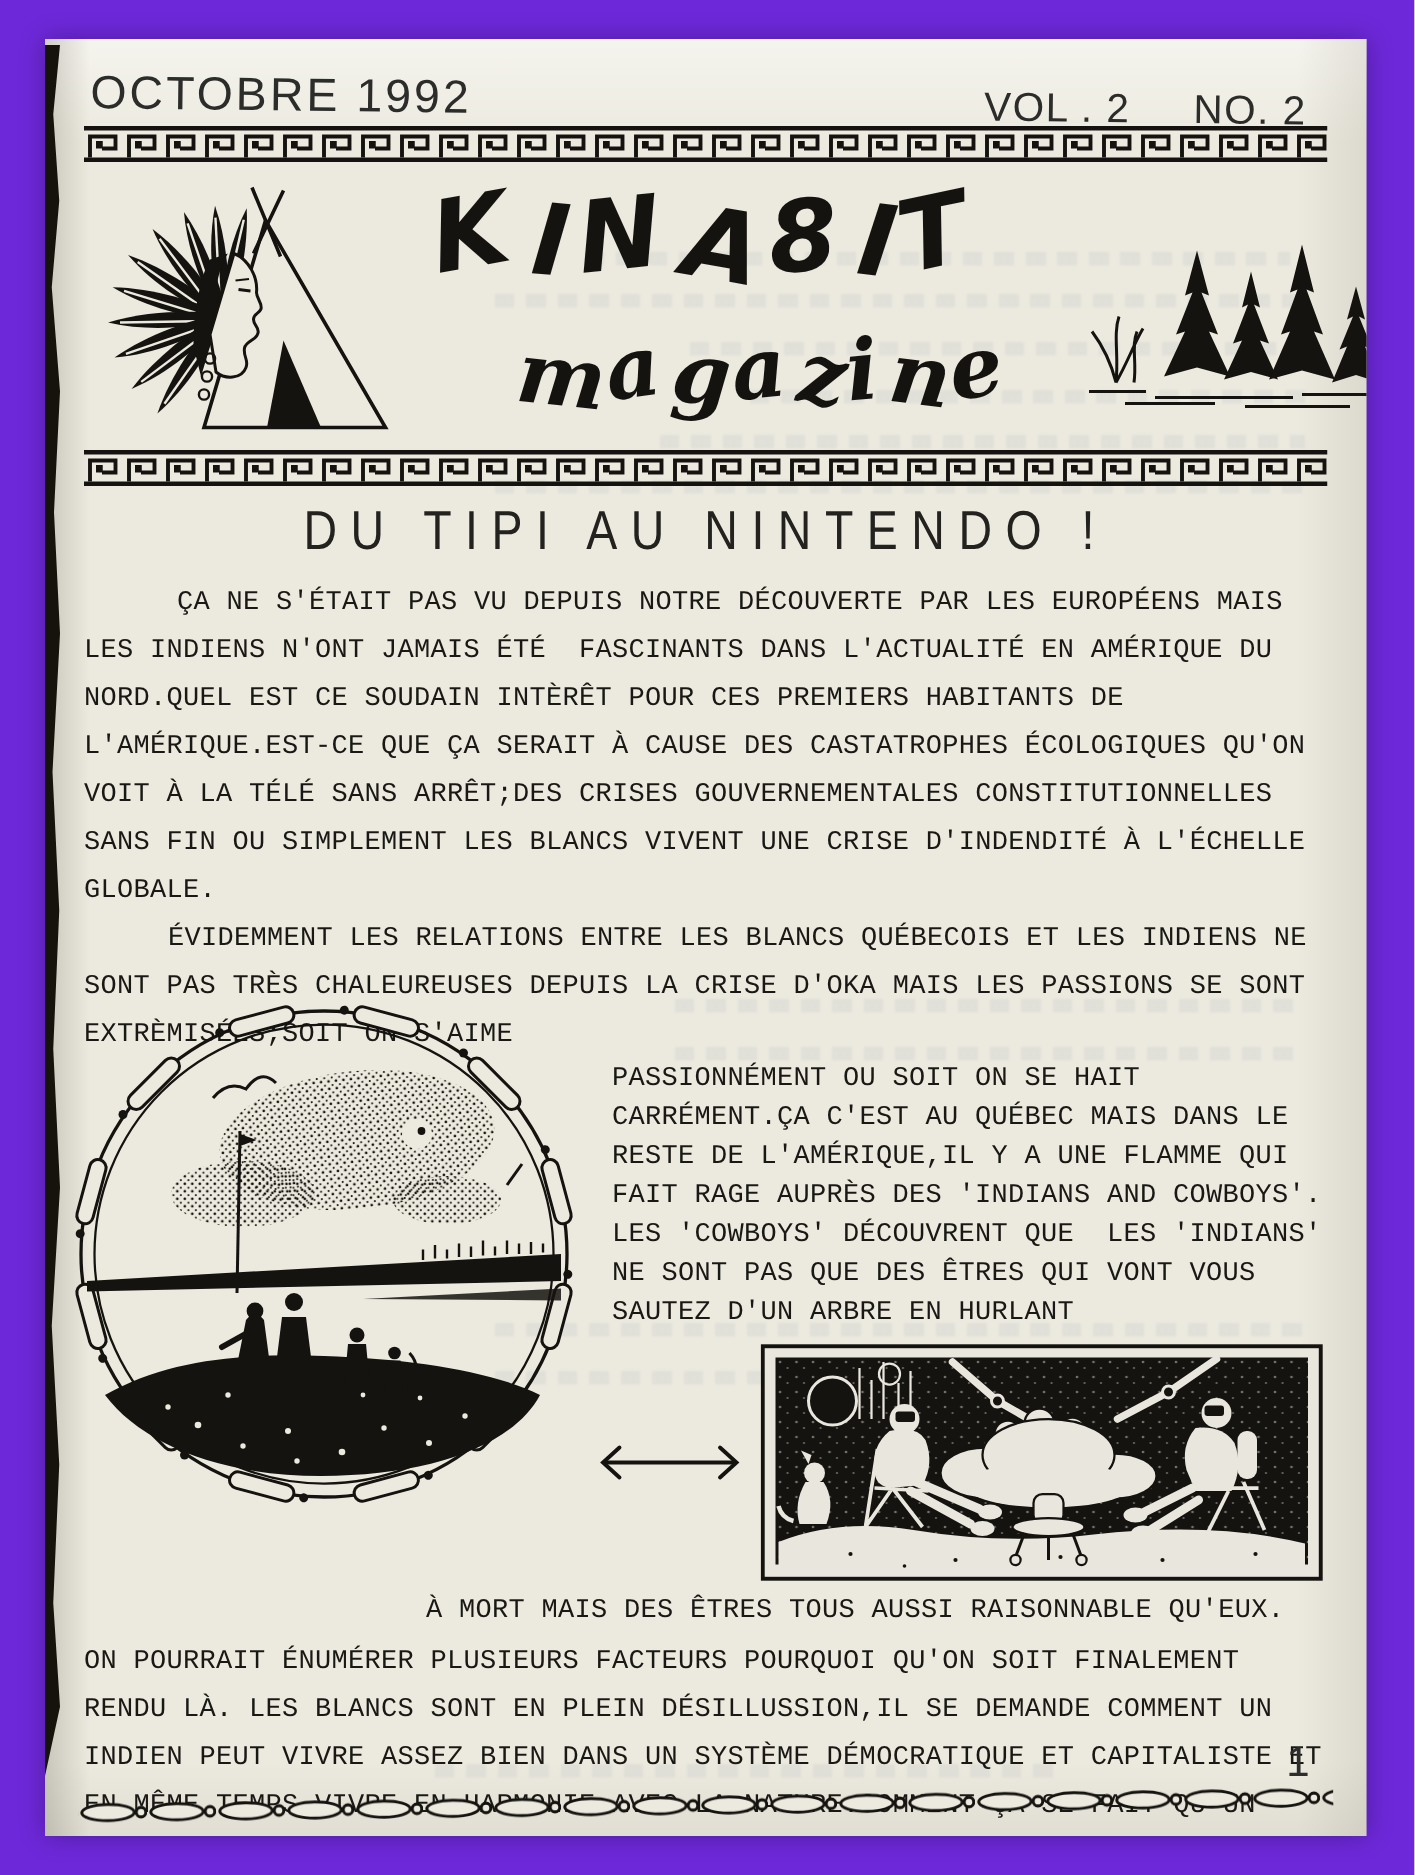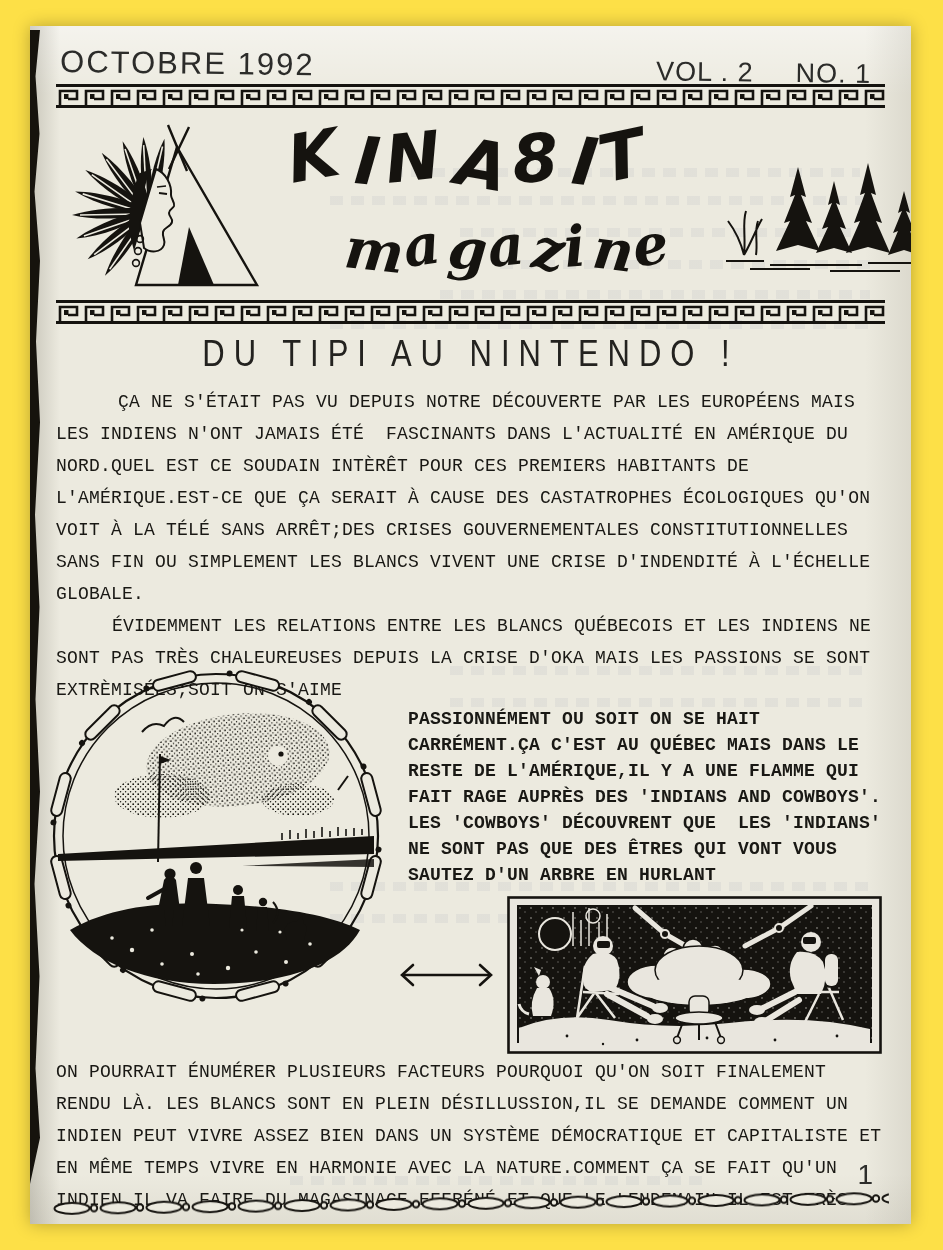--- a/index.html
+++ b/index.html
@@ -1,17 +1,17 @@
 <!DOCTYPE html>
 <html><head>
 <meta charset="utf-8">
 <style>
   html,body{margin:0;padding:0;}
   body{width:943px;height:1250px;overflow:hidden;background:#ffffff;}
-  .scan{position:relative;width:943px;height:1250px;background:#fde047;overflow:hidden;
+  .scan{position:relative;width:943px;height:1250px;background:#6d28d9;overflow:hidden;
         font-family:"Liberation Sans",sans-serif;}
   .page{position:absolute;left:30px;top:26px;width:881px;height:1198px;
         background-color:#eceadf;
         background-image:
           linear-gradient(90deg, rgba(60,55,40,.20), rgba(60,55,40,0) 30px),
           linear-gradient(270deg, rgba(120,115,100,.14), rgba(0,0,0,0) 46px),
           linear-gradient(180deg, rgba(255,255,255,.45), rgba(0,0,0,0) 70px),
           linear-gradient(0deg, rgba(120,115,100,.10), rgba(0,0,0,0) 50px);
         box-shadow:0 0 16px rgba(0,0,0,.28);
         overflow:hidden;}
@@ -42,21 +42,21 @@
   .headline{text-align:center;font-size:31px;letter-spacing:9px;color:#23221f;margin-top:12px;
             transform:scaleY(1.18);font-weight:400;}
 
   
   .article{position:relative;margin-top:14px;color:#191814;
            font-family:"Liberation Mono","DejaVu Sans Mono",monospace;
            font-size:18px;line-height:32px;letter-spacing:.2px;}
   .para{margin:0;white-space:pre-wrap;}
   .p1{text-indent:62px;}
   .p2intro{text-indent:56px;}
-  .midblock{position:relative;min-height:300px;font-weight:bold;}
+  .midblock{position:relative;min-height:300px;}
   .medallion{position:absolute;left:-14px;top:-38px;z-index:0;}
   .beside{margin-left:352px;line-height:26px;position:relative;z-index:1;}
   .game-row{margin-left:338px;display:flex;align-items:center;gap:8px;margin-top:8px;
             position:relative;z-index:1;}
   .p2end{margin-left:228px;margin-top:4px;}
   .p3{margin-top:2px;}
 
   
   .footer{position:absolute;left:22px;right:22px;bottom:12px;}
   .pagenum{position:absolute;right:16px;top:-36px;font-size:28px;color:#2d2d2b;
@@ -81,21 +81,21 @@
   <div class="bleed" style="top:856px;left:300px;width:540px;"></div>
   <div class="bleed" style="top:888px;left:300px;width:540px;"></div>
   <div class="bleed" style="top:1150px;left:260px;width:420px;"></div>
 
   <div class="content">
 
     <div class="hdr">
       <span class="date">OCTOBRE 1992</span>
       <span class="volno">
         <span>VOL . 2</span>
-        <span>NO. 1</span>
+        <span>NO. 2</span>
       </span>
     </div>
 
     <svg class="band">
       <defs>
         <pattern id="gk1" width="26" height="24" patternUnits="userSpaceOnUse">
           <rect width="26" height="3" y="0" fill="#15130f"></rect>
           <rect width="26" height="3" y="21" fill="#15130f"></rect>
           <path d="M4,21 V7 H21 V15 H12" stroke="#15130f" stroke-width="2.6" fill="none"></path>
           <rect x="8" y="10" width="4.5" height="5" fill="#15130f"></rect>
@@ -401,20 +401,21 @@
             <g fill="#e9e6de">
               <circle cx="36" cy="86" r="7"></circle>
               <path d="M32,80 l-5,-9 l7,3 z"></path>
               <path d="M30,92 q-8,14 -4,28 l18,0 q6,-16 -2,-28 Z"></path>
               <path d="M22,118 q-8,-2 -10,-10" stroke="#e9e6de" stroke-width="3" fill="none"></path>
             </g>
           </svg>
         </div>
       </div>
 
+      <p class="para p2end">À MORT MAIS DES ÊTRES TOUS AUSSI RAISONNABLE QU'EUX.</p>
       <p class="para p3">ON POURRAIT ÉNUMÉRER PLUSIEURS FACTEURS POURQUOI QU'ON SOIT FINALEMENT RENDU LÀ. LES BLANCS SONT EN PLEIN DÉSILLUSSION,IL SE DEMANDE COMMENT UN INDIEN PEUT VIVRE ASSEZ BIEN DANS UN SYSTÈME DÉMOCRATIQUE ET CAPITALISTE ET EN MÊME TEMPS VIVRE EN HARMONIE AVEC LA NATURE.COMMENT ÇA SE FAIT QU'UN INDIEN IL VA FAIRE DU MAGASINAGE EFFRÉNÉ ET QUE LE LENDEMAIN IL EST TRÈS COOL AU BORD DE SON FEU EN TRAIN DE GRIGNOTER SON CASTOR EN COMTEMPLANT SA RIVIÈRE.MYSTÈRE DES MYSTÈRES.PARCE QUE L'INDIEN S'ADAPTE À TOUT ENVIRONNEMENT QU'ON LUI IMPOSE ET QU'IL  PREND LE TEMPS DE VIVRE,D'ÉCOUTER ET D'APPRENDRE.QUAND QU'ON PENSE QUE LES INDIENS VIVAIENT IL Y A PEINE CINQUANTE ANS D'UNE MANIÈRE DIGNE DE L'AGE</p>
     </div>
   </div>
 
   <div class="footer">
     <span class="pagenum">1</span>
     <svg class="chain">
       <defs>
         <pattern id="chain" width="46" height="17" patternUnits="userSpaceOnUse">
           <ellipse cx="20" cy="8.5" rx="17.5" ry="5.4" fill="#eceadf" stroke="#15130f" stroke-width="2"></ellipse>

